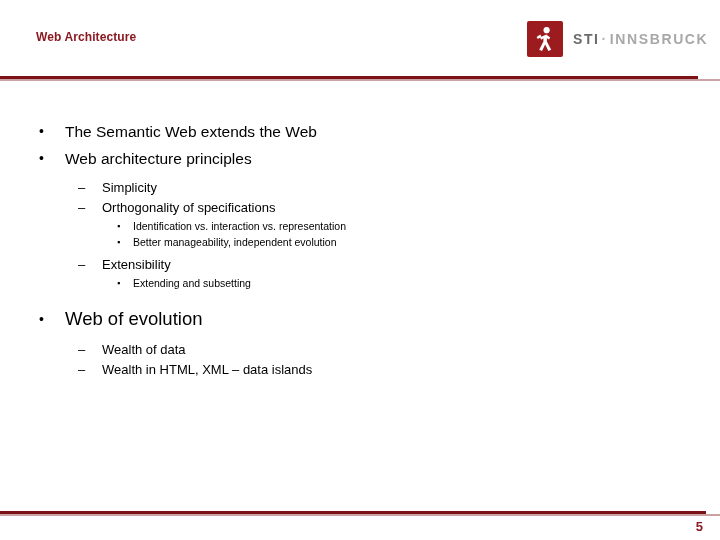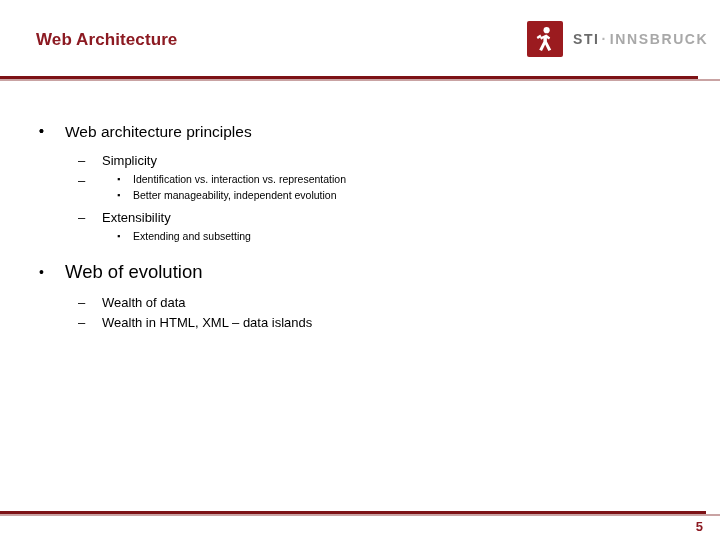--- a/index.html
+++ b/index.html
@@ -19,21 +19,21 @@
     width: 720px;
     height: 540px;
     background: #ffffff;
   }
 
   
   .slide-title {
     position: absolute;
     left: 36px;
     top: 30px;
-    font-size: 17px;
+    font-size: 12px;
     font-weight: bold;
     color: #8c1a22;
     letter-spacing: 0.1px;
     white-space: nowrap;
   }
 
   .logo-block {
     position: absolute;
     left: 527px;
     top: 21px;
@@ -198,25 +198,25 @@
       <span class="sti">STI</span>
       <span class="dot">·</span>
       <span class="innsbruck">INNSBRUCK</span>
     </div>
   </div>
 
   <div class="rule rule-dark header-rule-dark"></div>
   <div class="rule rule-light header-rule-light"></div>
 
   <div class="content" id="content-root">
-      <div class="li lvl1"><span class="marker">•</span></div>
+      <div class="li lvl1"><span class="marker">•</span><span>The Semantic Web extends the Web</span></div>
       <div class="li lvl1"><span class="marker">•</span><span>Web architecture principles</span></div>
       <div class="gap-a"></div>
       <div class="li lvl2"><span class="marker">–</span><span>Simplicity</span></div>
-      <div class="li lvl2"><span class="marker">–</span></div>
+      <div class="li lvl2"><span class="marker">–</span><span>Orthogonality of specifications</span></div>
       <div class="li lvl3"><span class="marker">▪</span><span>Identification vs. interaction vs. representation</span></div>
       <div class="li lvl3"><span class="marker">▪</span><span>Better manageability, independent evolution</span></div>
       <div class="gap-c"></div>
       <div class="li lvl2"><span class="marker">–</span><span>Extensibility</span></div>
       <div class="li lvl3"><span class="marker">▪</span><span>Extending and subsetting</span></div>
       <div class="gap-b"></div>
       <div class="li lvl1 big"><span class="marker">•</span><span>Web of evolution</span></div>
       <div class="gap-a"></div>
       <div class="li lvl2"><span class="marker">–</span><span>Wealth of data</span></div>
       <div class="li lvl2"><span class="marker">–</span><span>Wealth in HTML, XML – </span><span class="em">data islands</span></div>

